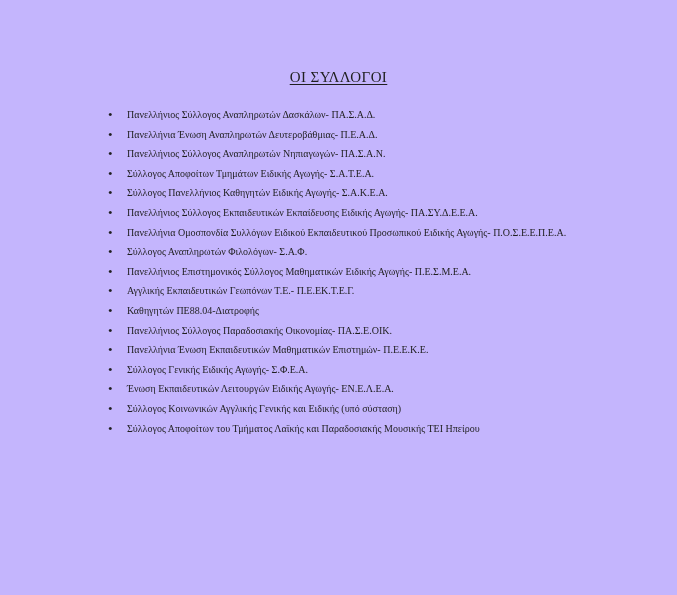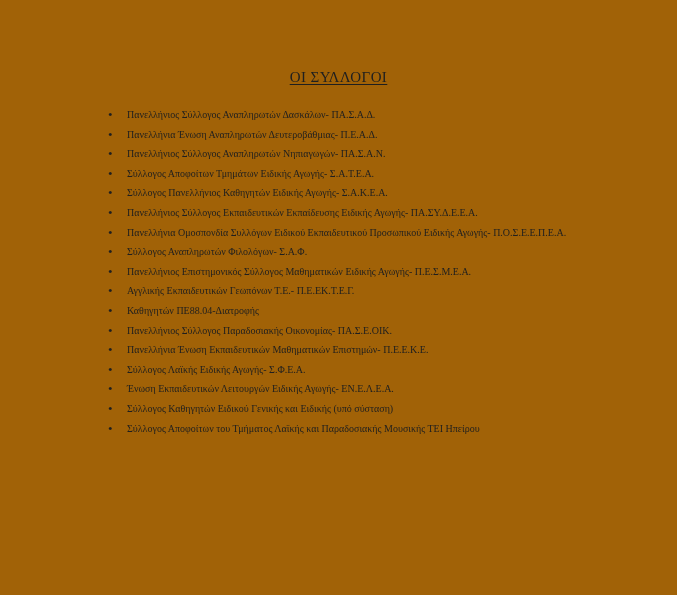--- a/index.html
+++ b/index.html
@@ -4,21 +4,21 @@
 <style>
   html, body {
     margin: 0;
     padding: 0;
     background: #ffffff;
   }
   .page {
     position: relative;
     width: 677px;
     height: 595px;
-    background: #a16207;
+    background: #c4b5fd;
     overflow: hidden;
     font-family: "Liberation Serif", "DejaVu Serif", serif;
     color: #1f1f1f;
     box-sizing: border-box;
     padding-top: 69px;
   }
   .doc-title {
     margin: 0 0 20px 0;
     text-align: center;
     font-size: 15px;
@@ -110,28 +110,28 @@
       <li class="assoc-item">
         <span class="bullet">•</span>
         <span class="assoc-text">Πανελλήνιος Σύλλογος Παραδοσιακής Οικονομίας- ΠΑ.Σ.Ε.ΟΙΚ.</span>
       </li>
       <li class="assoc-item">
         <span class="bullet">•</span>
         <span class="assoc-text">Πανελλήνια Ένωση Εκπαιδευτικών Μαθηματικών Επιστημών- Π.Ε.Ε.Κ.Ε.</span>
       </li>
       <li class="assoc-item">
         <span class="bullet">•</span>
-        <span class="assoc-text">Σύλλογος Λαϊκής Ειδικής Αγωγής- Σ.Φ.Ε.Α.</span>
+        <span class="assoc-text">Σύλλογος Γενικής Ειδικής Αγωγής- Σ.Φ.Ε.Α.</span>
       </li>
       <li class="assoc-item">
         <span class="bullet">•</span>
         <span class="assoc-text">Ένωση Εκπαιδευτικών Λειτουργών Ειδικής Αγωγής- ΕΝ.Ε.Λ.Ε.Α.</span>
       </li>
       <li class="assoc-item">
         <span class="bullet">•</span>
-        <span class="assoc-text">Σύλλογος Καθηγητών Ειδικού Γενικής και Ειδικής (υπό σύσταση)</span>
+        <span class="assoc-text">Σύλλογος Κοινωνικών Αγγλικής Γενικής και Ειδικής (υπό σύσταση)</span>
       </li>
       <li class="assoc-item">
         <span class="bullet">•</span>
         <span class="assoc-text">Σύλλογος Αποφοίτων του Τμήματος Λαϊκής και Παραδοσιακής Μουσικής ΤΕΙ Ηπείρου</span>
       </li>
     </ul>
 </div>
 
 </body></html>

